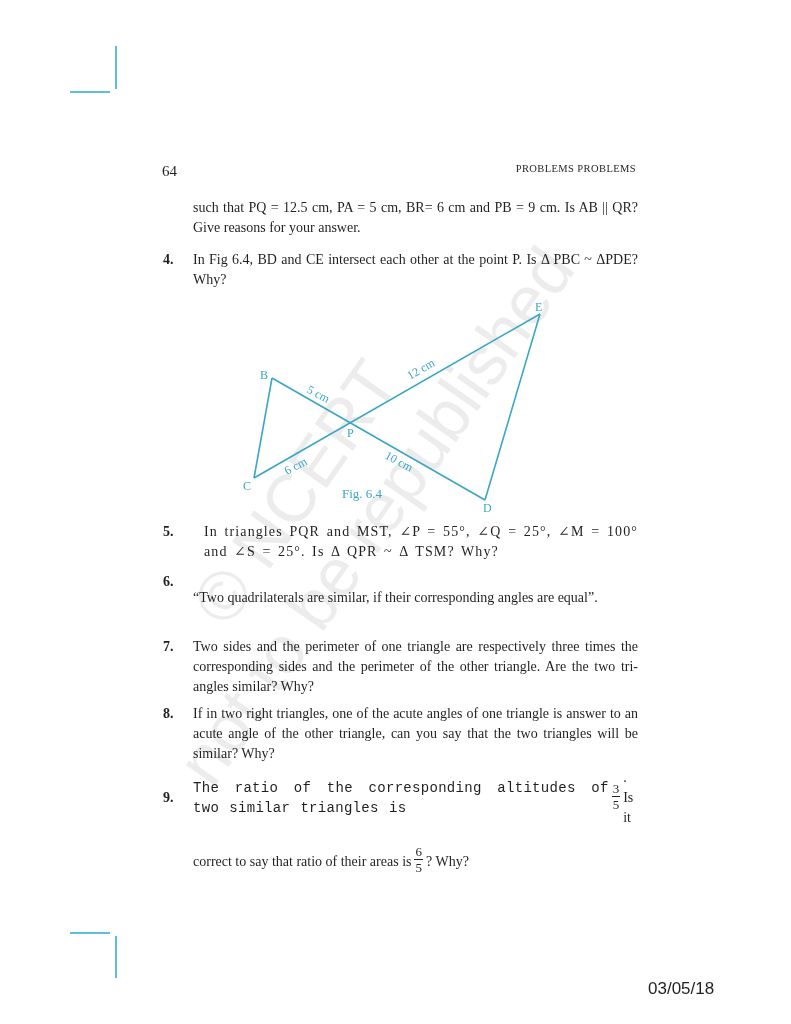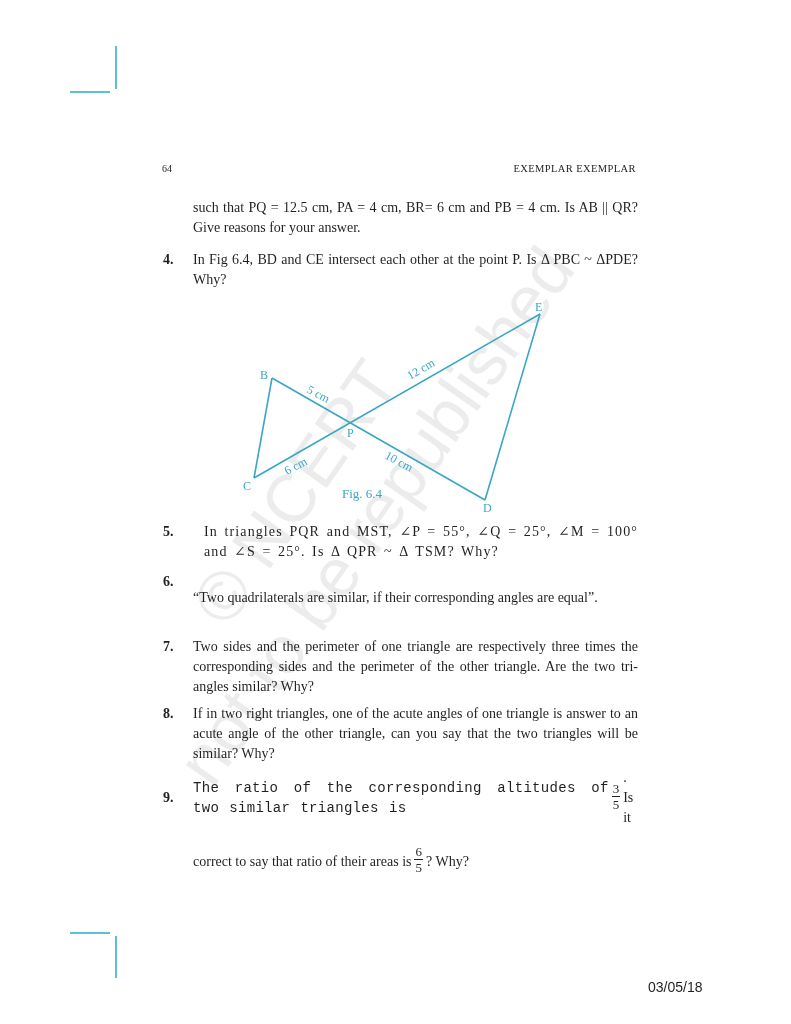--- a/index.html
+++ b/index.html
@@ -16,21 +16,21 @@
       color: #231f20;
     }
     .crop-mark {
       position: absolute;
       background: #5bc0d8;
     }
     .page-number {
       position: absolute;
       left: 162px;
       top: 163px;
-      font-size: 10px;
+      font-size: 15px;
     }
     .running-head {
       position: absolute;
       right: 155px;
       top: 163px;
       font-size: 10.5px;
       letter-spacing: 0.4px;
     }
     .q-block {
       position: absolute;
@@ -88,21 +88,21 @@
     }
     .frac .den {
       display: block;
       padding: 0 1px;
     }
     .date-stamp {
       position: absolute;
       left: 648px;
       top: 979px;
       font-family: "Liberation Sans", "DejaVu Sans", sans-serif;
-      font-size: 14px;
+      font-size: 17px;
     }
     .watermark {
       position: absolute;
       color: rgba(200, 200, 200, 0.35);
       font-family: "Liberation Sans", "DejaVu Sans", sans-serif;
       font-size: 68px;
       white-space: nowrap;
       transform-origin: left bottom;
       pointer-events: none;
     }
@@ -112,24 +112,24 @@
 
 <div class="crop-mark" style="left:115px; top:46px; width:2px; height:43px;"></div>
 <div class="crop-mark" style="left:70px; top:91px; width:40px; height:2px;"></div>
 <div class="crop-mark" style="left:70px; top:932px; width:40px; height:2px;"></div>
 <div class="crop-mark" style="left:115px; top:936px; width:2px; height:42px;"></div>
 
 <div class="watermark" style="left:240px; top:560px; transform: rotate(-55deg);">© NCERT</div>
 <div class="watermark" style="left:225px; top:720px; transform: rotate(-55deg);">not to be republished</div>
 
 <div class="page-number">64</div>
-<div class="running-head">EXEMPLAR EXEMPLAR</div>
+<div class="running-head">PROBLEMS PROBLEMS</div>
 
 <div class="q-block" style="top:198px;">
-  <div class="q-text">such that PQ = 12.5 cm, PA = 4 cm, BR= 6 cm and PB = 4 cm. Is AB || QR? Give reasons for your answer.</div>
+  <div class="q-text">such that PQ = 12.5 cm, PA = 5 cm, BR= 6 cm and PB = 9 cm. Is AB || QR? Give reasons for your answer.</div>
 </div>
 
 <div class="q-block" style="top:250px;">
   <span class="q-num">4.</span>
   <div class="q-text">In Fig 6.4, BD and CE intersect each other at the point P. Is  Δ PBC ~ ΔPDE? Why?</div>
 </div>
 
 <div class="fig">
   <svg viewBox="0 0 320 220" xmlns="http://www.w3.org/2000/svg">
     <g stroke="#3aa6c4" stroke-width="1.6" fill="none">

